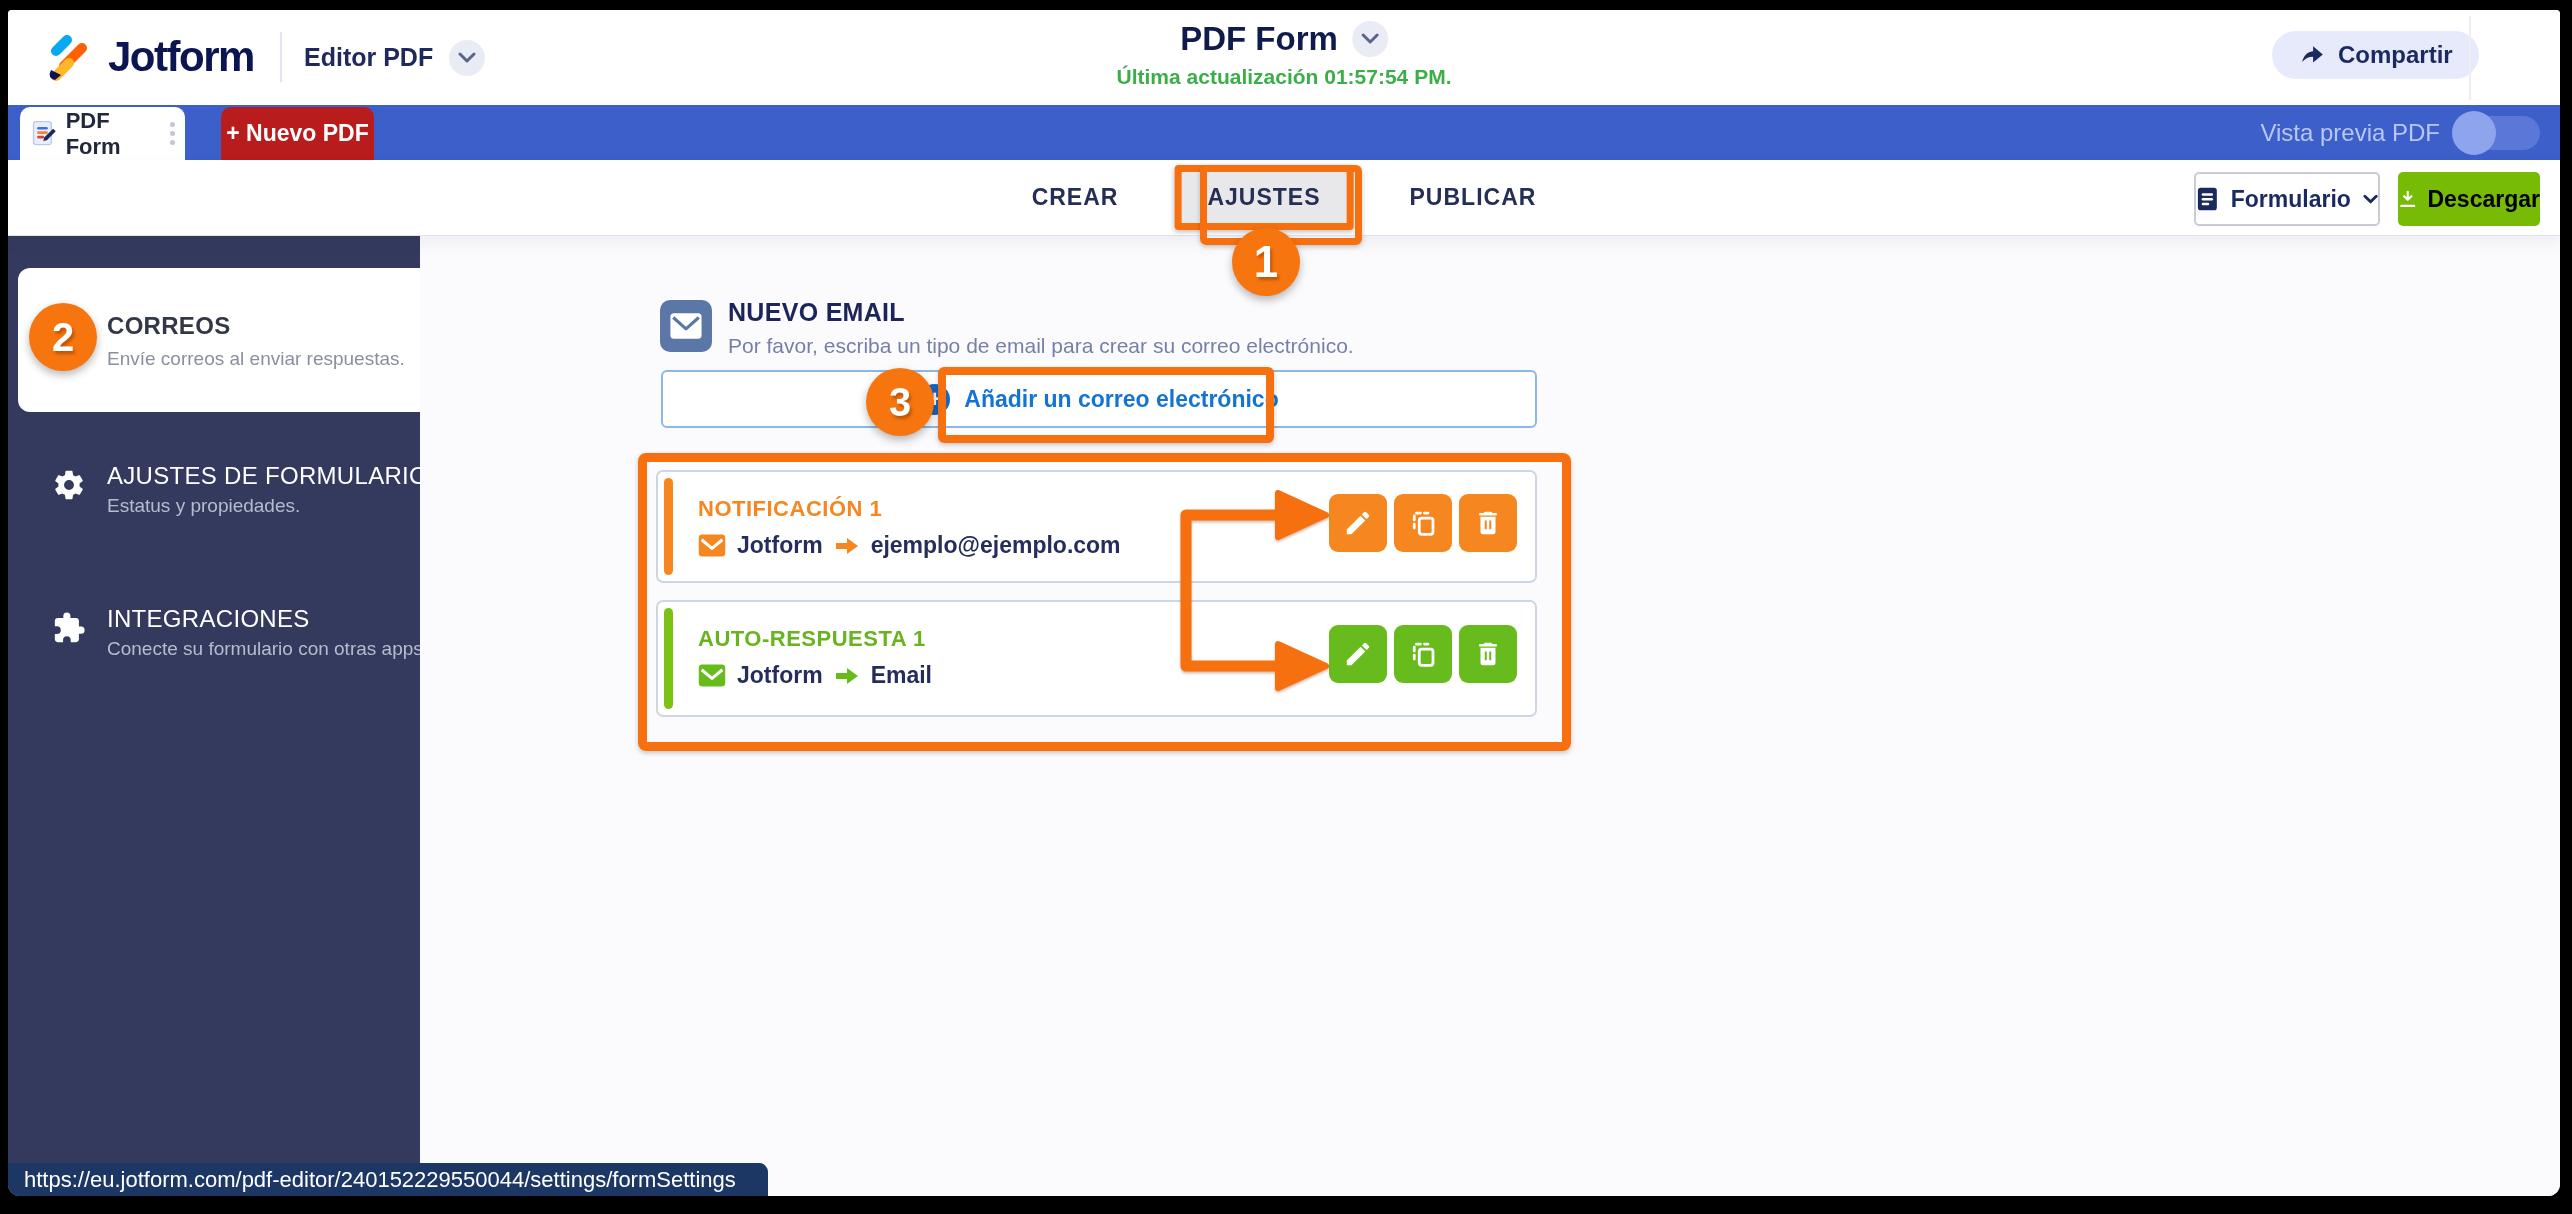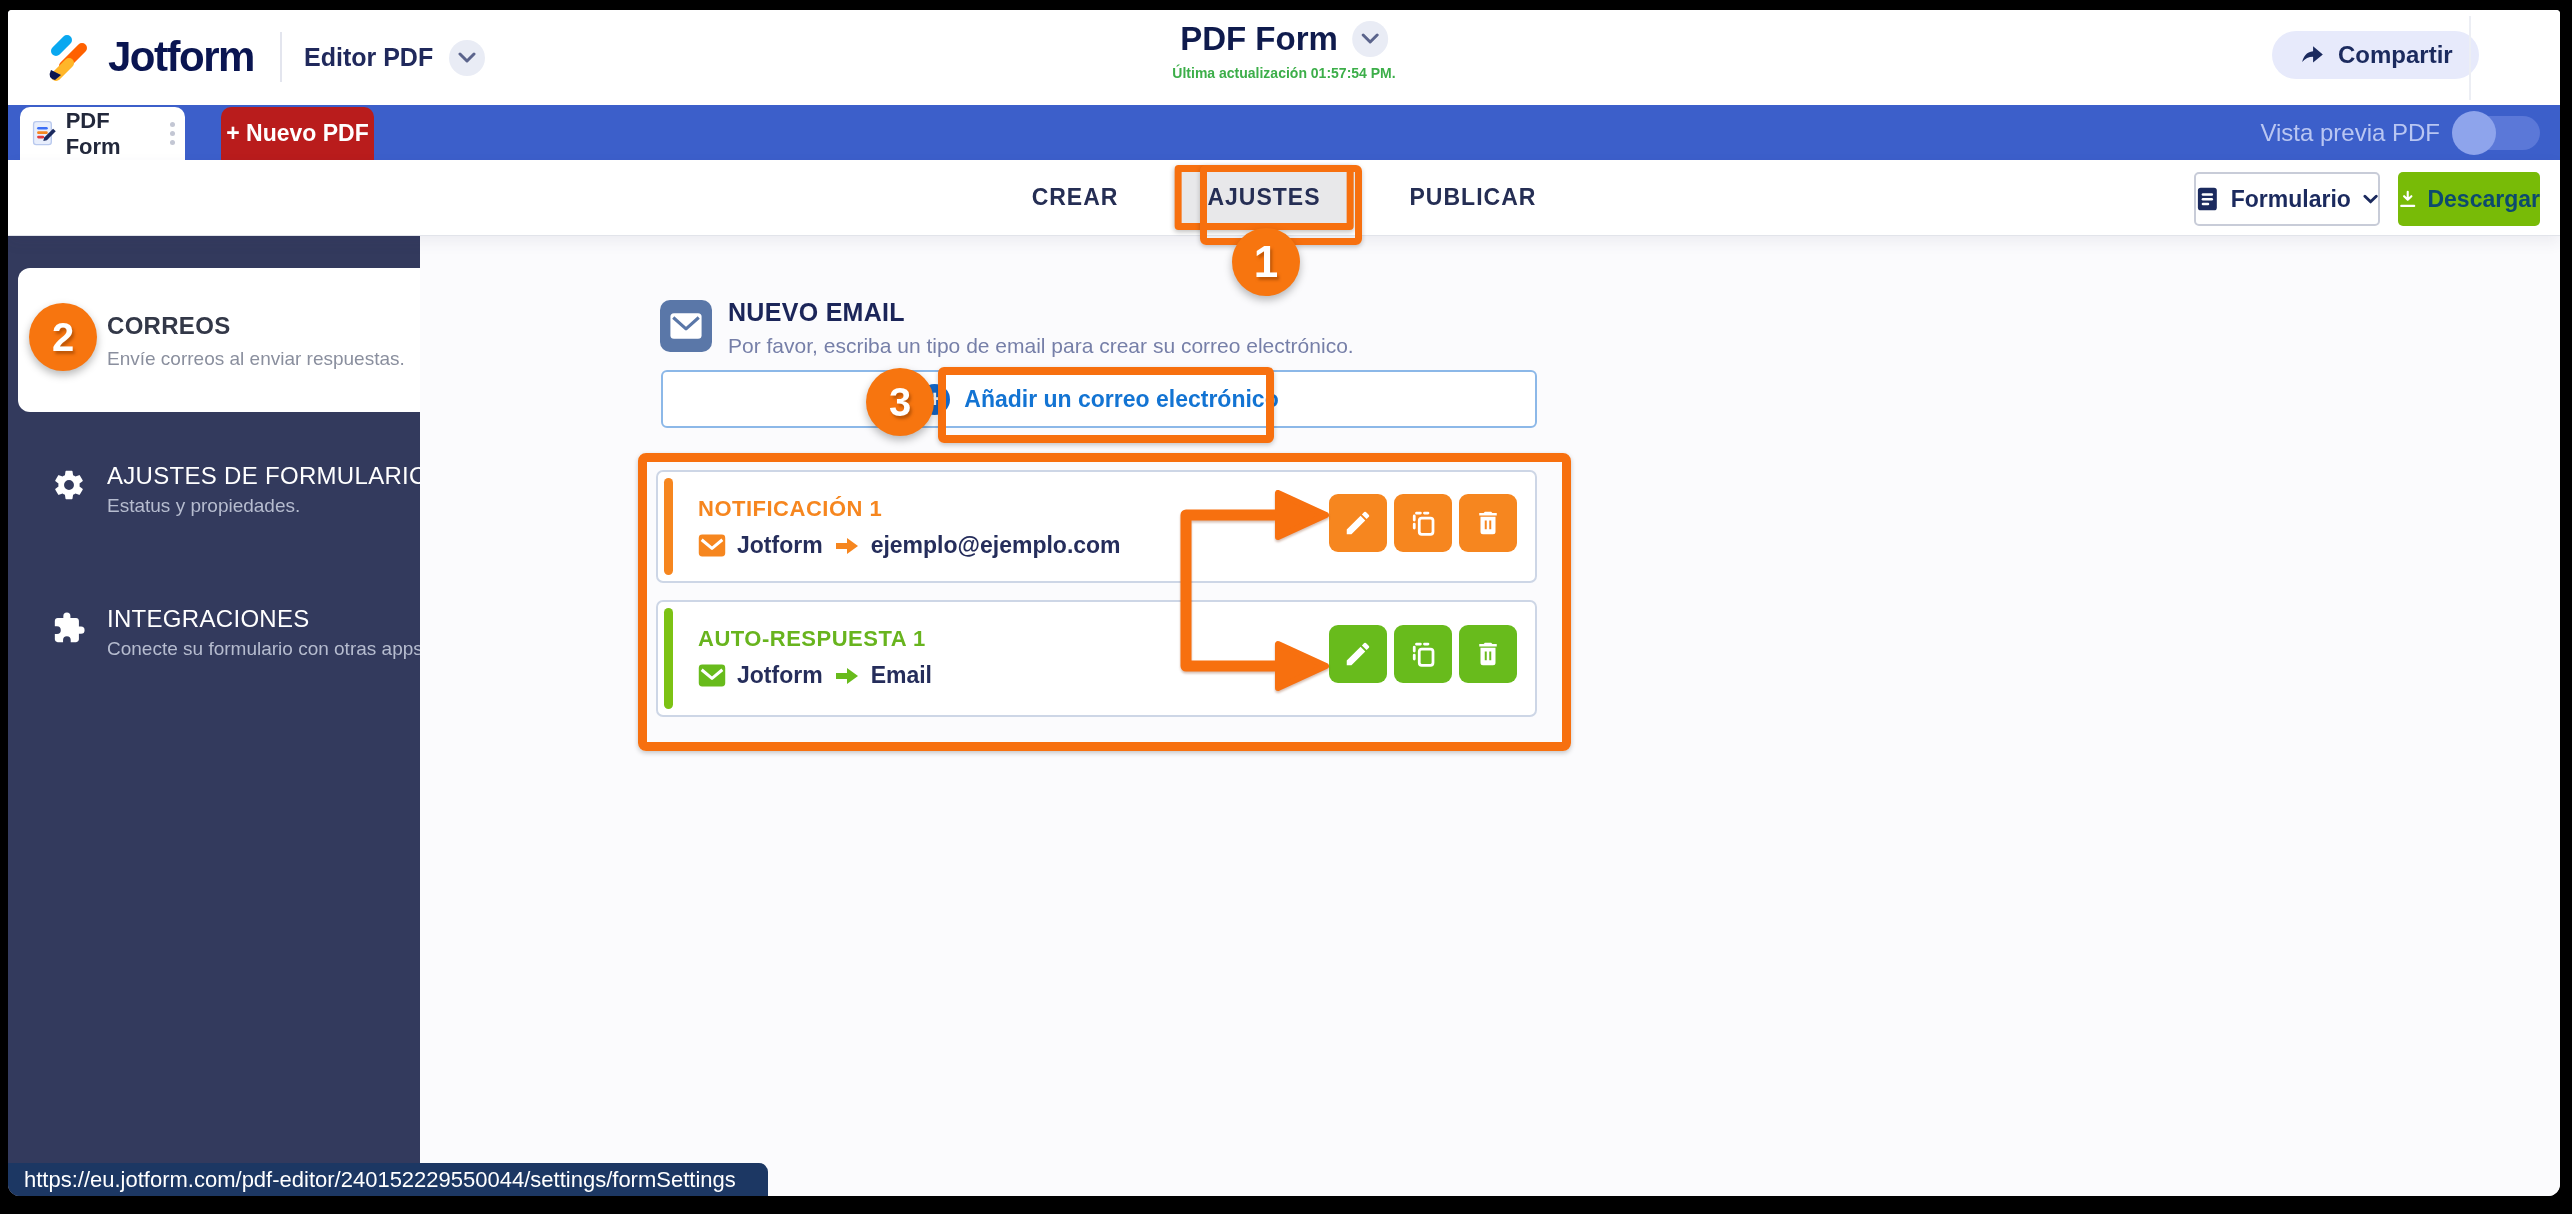--- a/index.html
+++ b/index.html
@@ -17,41 +17,41 @@
   .logo-wrap{position:absolute;left:32px;top:20px;display:flex;align-items:center;gap:14px;}
   .logo-mark{width:54px;height:54px;}
   .logo-text{font-size:42px;font-weight:800;color:#0a1551;letter-spacing:-1.5px;}
   .hdr-divider{position:absolute;left:272px;top:22px;width:2px;height:50px;background:#e3e5ee;}
   .product-wrap{position:absolute;left:296px;top:0;height:95px;display:flex;align-items:center;gap:16px;}
   .product-label{font-size:25px;font-weight:600;color:#20295c;}
   .chev-circle{width:36px;height:36px;border-radius:50%;background:#e9ecf5;display:flex;align-items:center;justify-content:center;}
   .doc-title-wrap{position:absolute;left:0;top:0;width:100%;height:95px;pointer-events:none;}
   .doc-title-row{position:absolute;left:50%;top:10px;transform:translateX(-50%);display:flex;align-items:center;gap:14px;pointer-events:auto;}
   .doc-title{font-size:33px;font-weight:700;color:#0f1b4d;}
-  .last-update{position:absolute;left:50%;top:55px;transform:translateX(-50%);font-size:14px;font-weight:600;color:#3cae49;white-space:nowrap;pointer-events:auto;}
+  .last-update{position:absolute;left:50%;top:55px;transform:translateX(-50%);font-size:21px;font-weight:600;color:#3cae49;white-space:nowrap;pointer-events:auto;}
   .share-btn{position:absolute;left:2264px;top:21px;height:48px;padding:0 26px;border-radius:24px;background:#e7eafb;display:flex;align-items:center;gap:12px;font-size:24px;font-weight:700;color:#1b2a5e;cursor:pointer;}
   .hdr-divider2{position:absolute;left:2461px;top:6px;width:2px;height:84px;background:#eceef4;}
   
   .bluebar{position:absolute;left:0;top:95px;width:100%;height:55px;background:#3c5fca;}
   .pdf-tab{position:absolute;left:12px;top:2px;width:165px;height:53px;background:#fff;border-radius:10px 10px 0 0;display:flex;align-items:center;gap:9px;padding:0 10px;box-sizing:border-box;cursor:pointer;}
   .pdf-tab-label{font-size:22px;font-weight:600;color:#22283b;}
   .kebab{display:flex;flex-direction:column;gap:4px;margin-left:2px;}
   .kebab i{width:5px;height:5px;border-radius:50%;background:#c3c7d4;}
   .new-pdf-tab{position:absolute;left:213px;top:2px;width:153px;height:53px;background:#b91c1c;border-radius:10px 10px 0 0;display:flex;align-items:center;justify-content:center;font-size:23px;font-weight:600;color:#fff;cursor:pointer;}
   .preview-wrap{position:absolute;right:20px;top:0;height:55px;display:flex;align-items:center;gap:14px;}
   .preview-label{font-size:24px;color:#b9c6f2;}
   .toggle{width:86px;height:34px;border-radius:17px;background:#5b78d8;position:relative;cursor:pointer;}
   .toggle .knob{position:absolute;left:-2px;top:-5px;width:44px;height:44px;border-radius:50%;background:#8ea4ec;}
   
   .navbar{position:absolute;left:0;top:150px;width:100%;height:75px;background:#fff;border-bottom:1px solid #e2e4ea;box-shadow:0 6px 14px rgba(60,70,100,.08);z-index:5;}
   .nav-center{position:absolute;left:50%;top:0;height:75px;transform:translateX(-50%);display:flex;align-items:center;gap:56px;}
   .nav-item{font-size:23px;font-weight:600;color:#252e54;letter-spacing:1px;cursor:pointer;white-space:nowrap;}
   .ajustes-box{border:7px solid #f7700f;background:#e8e8ea;padding:12px 26px;border-radius:4px;box-shadow:0 2px 5px rgba(0,0,0,.25);}
   .form-select{position:absolute;left:2186px;top:12px;width:186px;height:54px;background:#fff;border:2px solid #c8ccd8;border-radius:5px;display:flex;align-items:center;justify-content:center;gap:12px;font-size:23px;font-weight:600;color:#1b2a5e;box-sizing:border-box;cursor:pointer;}
-  .download-btn{position:absolute;left:2390px;top:12px;width:142px;height:54px;background:#78bb07;border-radius:5px;display:flex;align-items:center;justify-content:center;gap:10px;font-size:23px;font-weight:600;color:#0c4a6e;cursor:pointer;}
+  .download-btn{position:absolute;left:2390px;top:12px;width:142px;height:54px;background:#78bb07;border-radius:5px;display:flex;align-items:center;justify-content:center;gap:10px;font-size:23px;font-weight:600;color:#000000;cursor:pointer;}
   
   .sidebar{position:absolute;left:0;top:225px;width:412px;bottom:0;background:#333a5d;}
   .side-active{position:absolute;left:10px;top:33px;width:402px;height:144px;background:#fff;border-radius:12px 0 0 12px;cursor:pointer;}
   .side-active .t{position:absolute;left:89px;top:44px;font-size:24px;font-weight:700;color:#333848;letter-spacing:.3px;}
   .side-active .s{position:absolute;left:89px;top:80px;font-size:19px;color:#8a8f9e;}
   .side-item{position:absolute;left:0;width:412px;height:90px;cursor:pointer;}
   .side-item .ic{position:absolute;left:44px;top:6px;}
   .side-item .t{position:absolute;left:99px;top:0;font-size:24px;font-weight:500;color:#fff;letter-spacing:.3px;white-space:nowrap;}
   .side-item .s{position:absolute;left:99px;top:33px;font-size:19px;color:#b6bccf;white-space:nowrap;}
   .main{position:absolute;left:412px;top:225px;right:0;bottom:0;background:#fbfbfd;}

